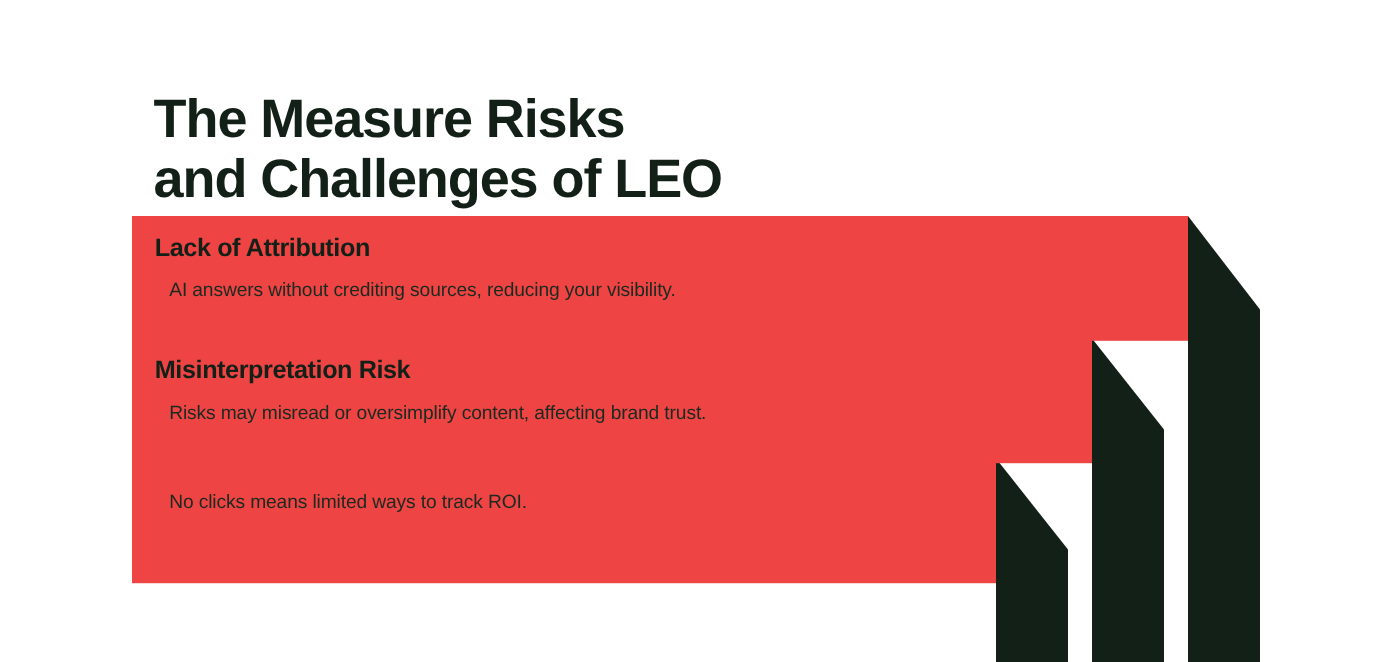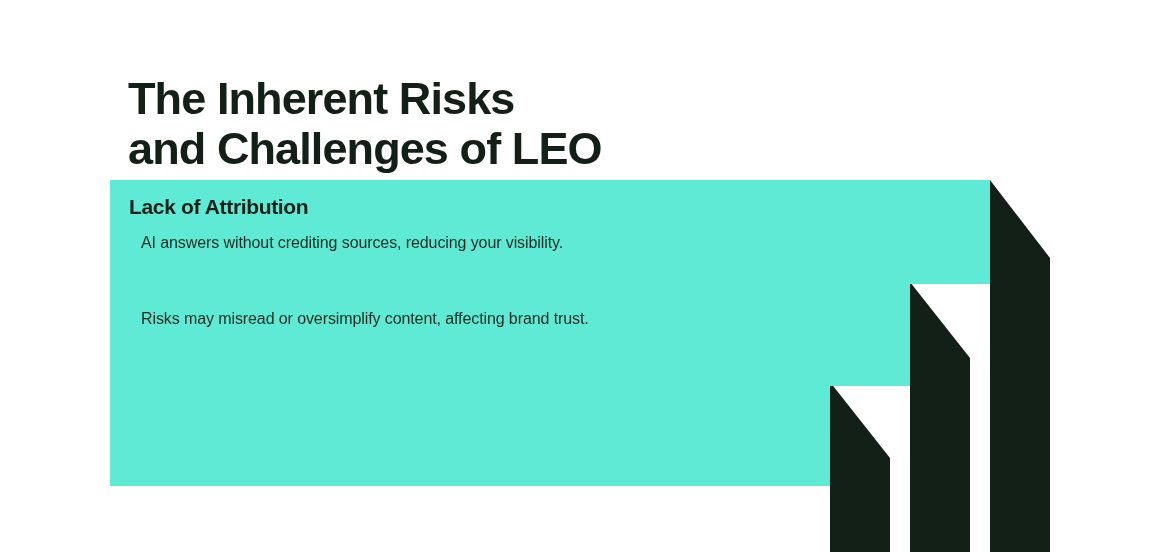--- a/index.html
+++ b/index.html
@@ -54,21 +54,21 @@
   .bar.b2 { left: 910px; top: 282px; height: 270px;
             clip-path: polygon(0 0, 0 100%, 100% 100%, 100% 76px); }
   .bar.b3 { left: 830px; top: 382px; height: 170px;
             clip-path: polygon(0 0, 0 100%, 100% 100%, 100% 76px); }
 
   
   .card {
     position: absolute;
     left: 110px;
     height: 104px;
-    background: #5eead4;
+    background: #ef4444;
     box-sizing: border-box;
     padding: 14px 16px 0 19px;
   }
   .card.c1 { top: 180px; width: 880px; }
   .card.c2 { top: 282px; width: 800px; }
   .card.c3 { top: 382px; width: 720px; }
 
   .card-title {
     font-size: 21px;
     line-height: 26px;
@@ -90,28 +90,30 @@
 <body>
 
 <div class="canvas">
 
   <div class="bars">
     <div class="bar b1"></div>
     <div class="bar b2"></div>
     <div class="bar b3"></div>
   </div>
 
-  <h1 class="title">The Inherent Risks
+  <h1 class="title">The Measure Risks
 and Challenges of LEO</h1>
 
   <div class="card c1">
     <div class="card-title">Lack of Attribution</div>
     <div class="card-desc">AI answers without crediting sources, reducing your visibility.</div>
   </div>
 
   <div class="card c2">
+    <div class="card-title">Misinterpretation Risk</div>
     <div class="card-desc">Risks may misread or oversimplify content, affecting brand trust.</div>
   </div>
 
   <div class="card c3">
+    <div class="card-desc">No clicks means limited ways to track ROI.</div>
   </div>
 
 </div>
 
 </body></html>

